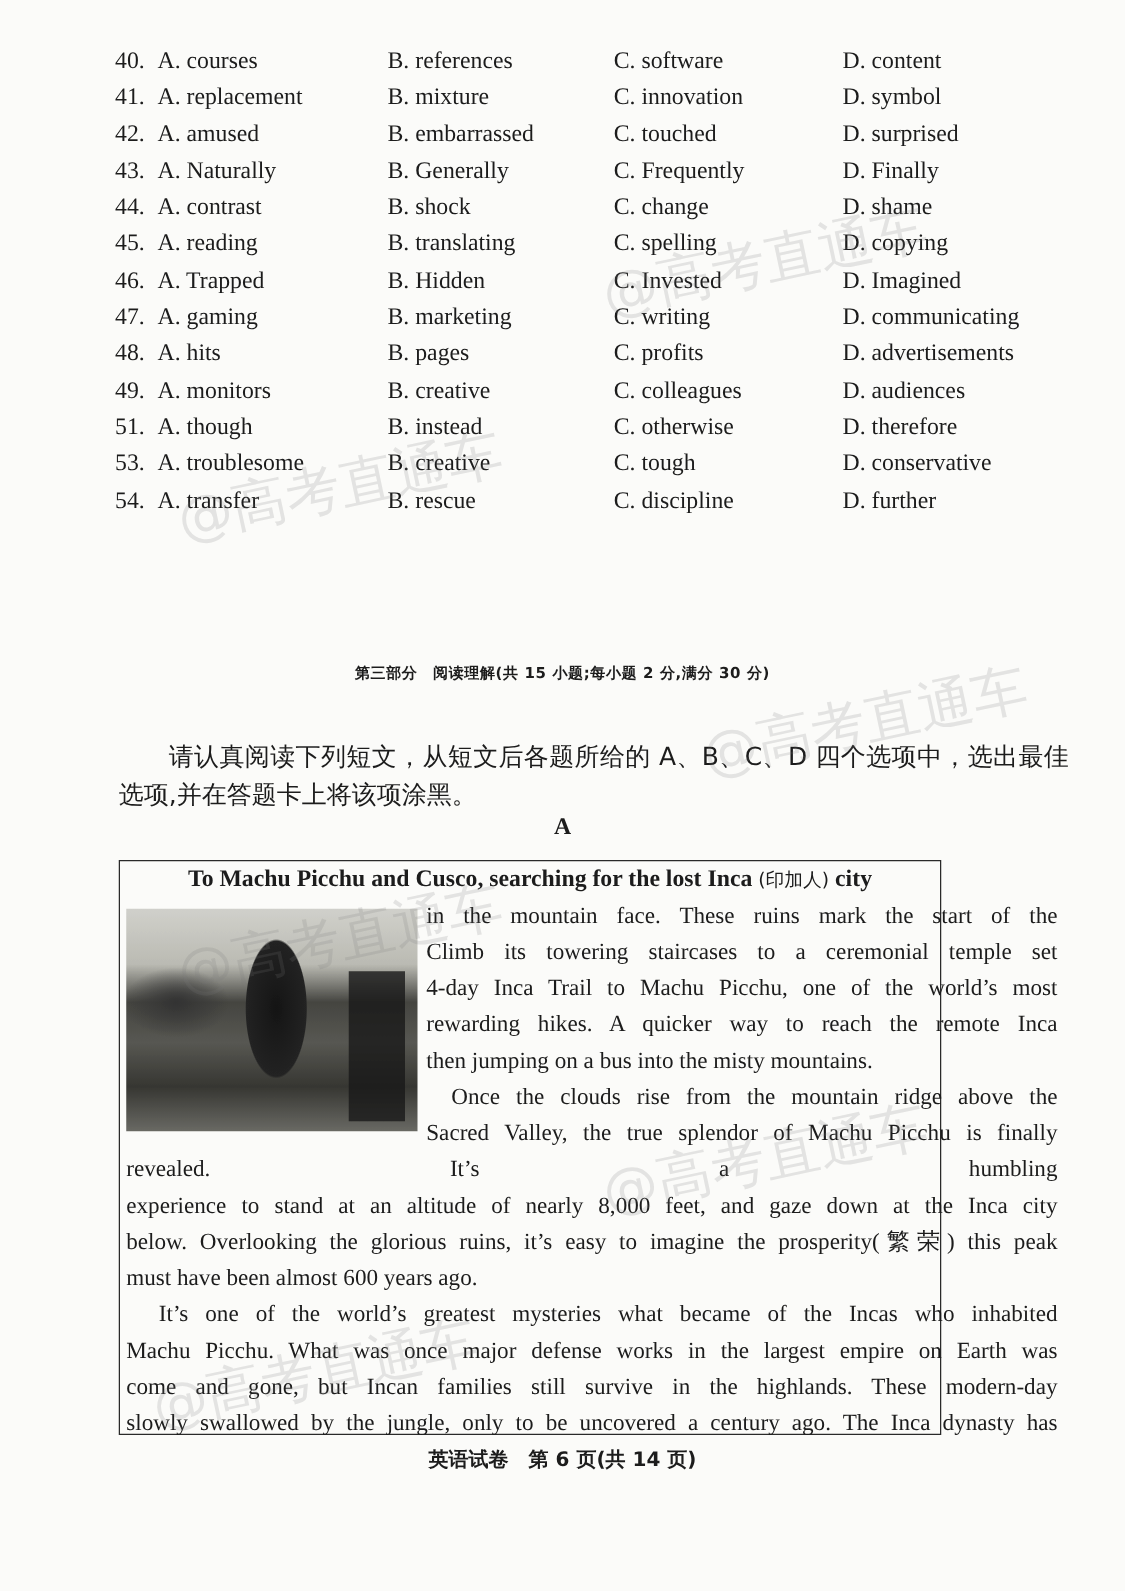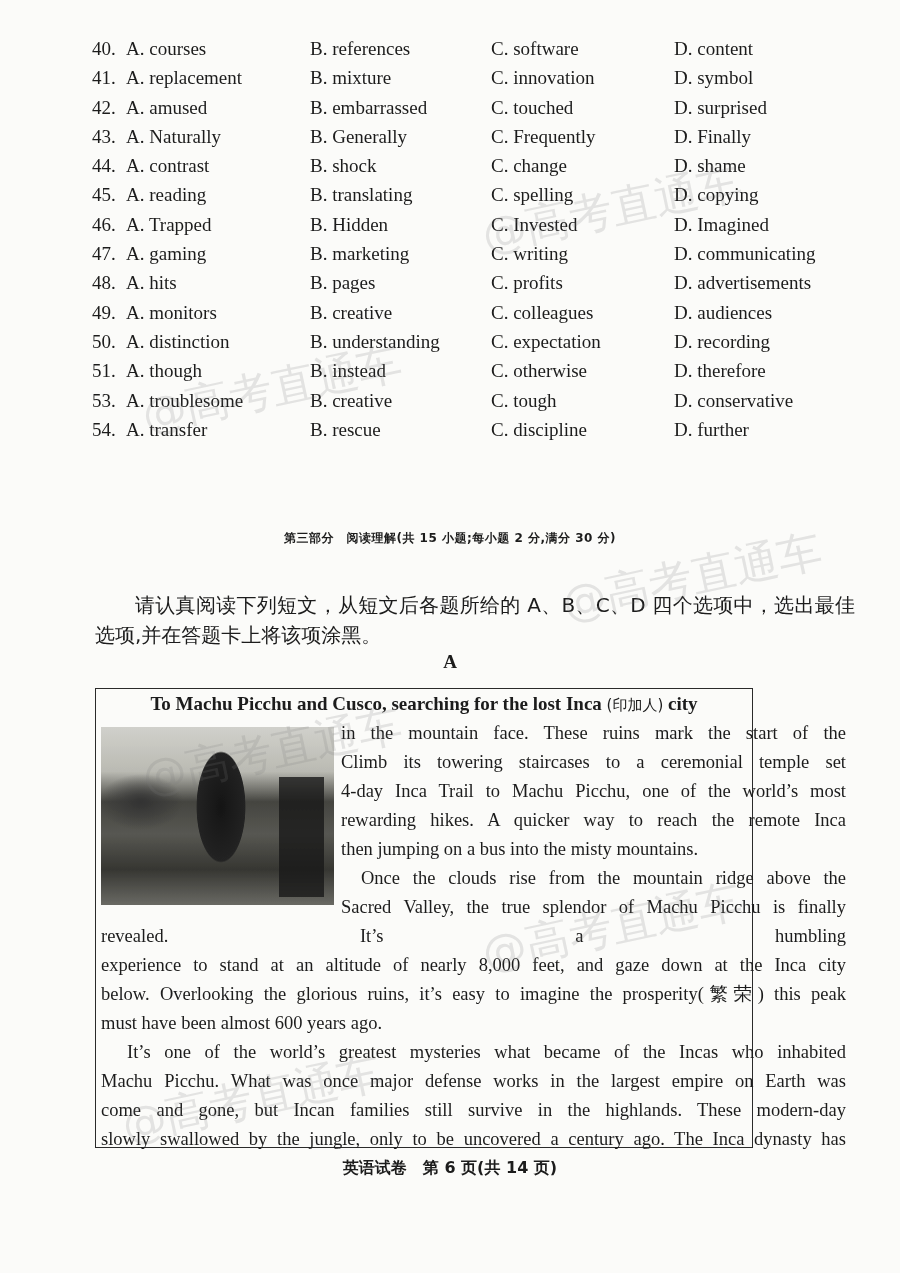--- a/index.html
+++ b/index.html
@@ -154,27 +154,20 @@
       <span class="cell c-b">B. pages</span>
       <span class="cell c-c">C. profits</span>
       <span class="cell c-d">D. advertisements</span>
     </div>
     <div class="opt-row">
       <span class="cell c-num">49.</span>
       <span class="cell c-a">A. monitors</span>
       <span class="cell c-b">B. creative</span>
       <span class="cell c-c">C. colleagues</span>
       <span class="cell c-d">D. audiences</span>
-    </div>
-    <div class="opt-row">
-      <span class="cell c-num">50.</span>
-      <span class="cell c-a">A. distinction</span>
-      <span class="cell c-b">B. understanding</span>
-      <span class="cell c-c">C. expectation</span>
-      <span class="cell c-d">D. recording</span>
     </div>
     <div class="opt-row">
       <span class="cell c-num">51.</span>
       <span class="cell c-a">A. though</span>
       <span class="cell c-b">B. instead</span>
       <span class="cell c-c">C. otherwise</span>
       <span class="cell c-d">D. therefore</span>
     </div>
     <div class="opt-row">
       <span class="cell c-num">53.</span>

